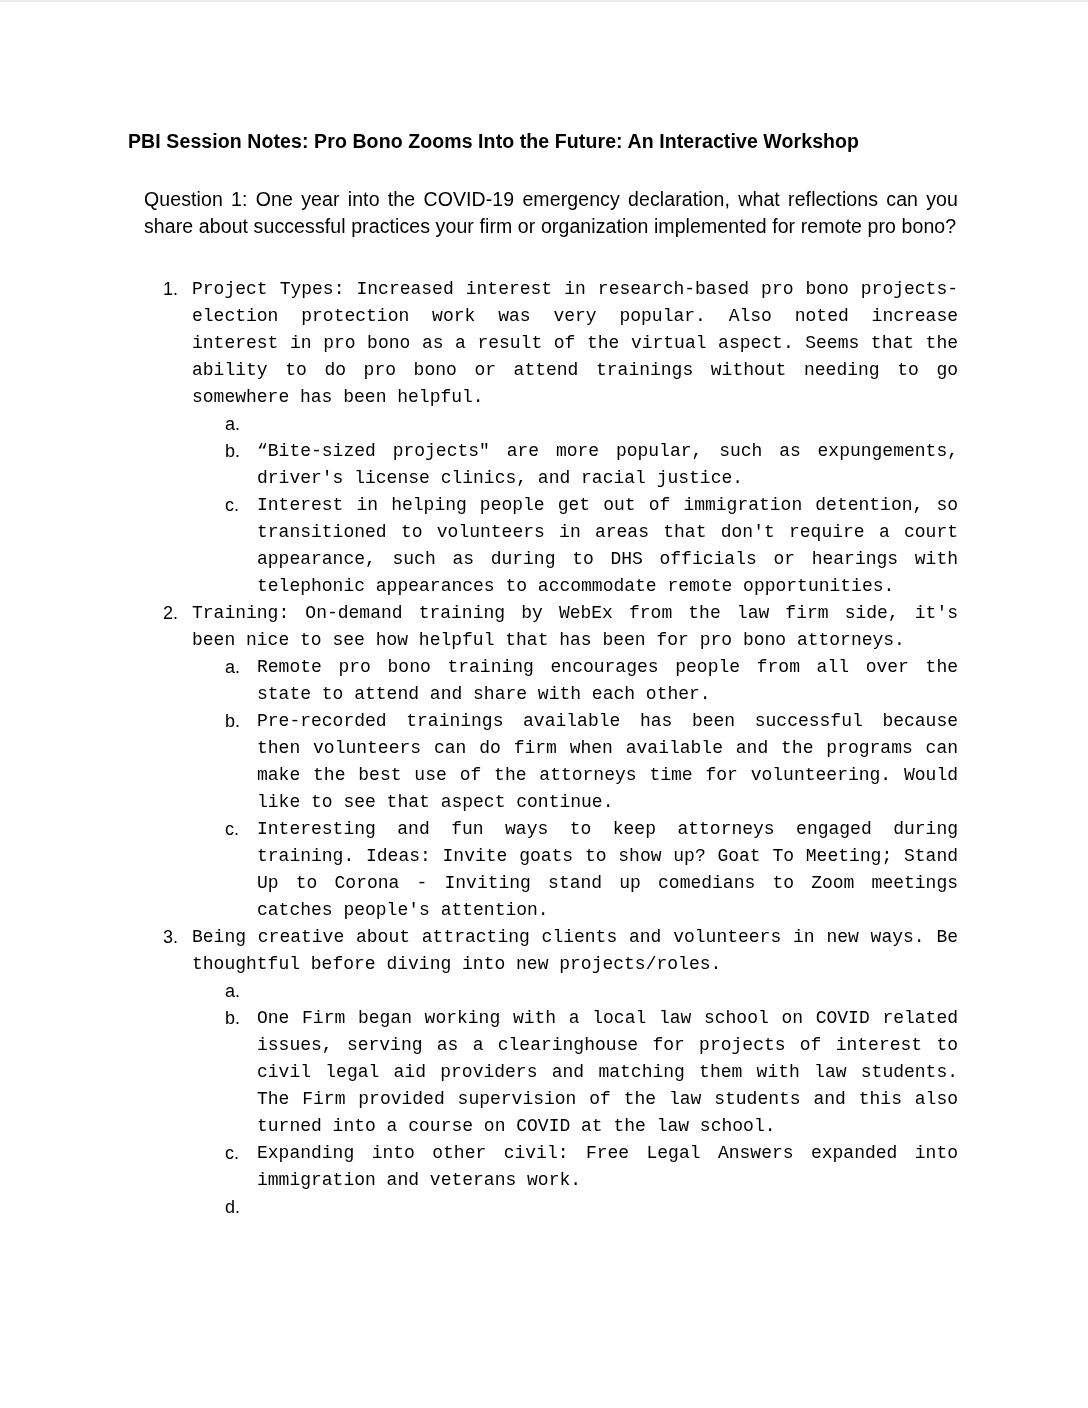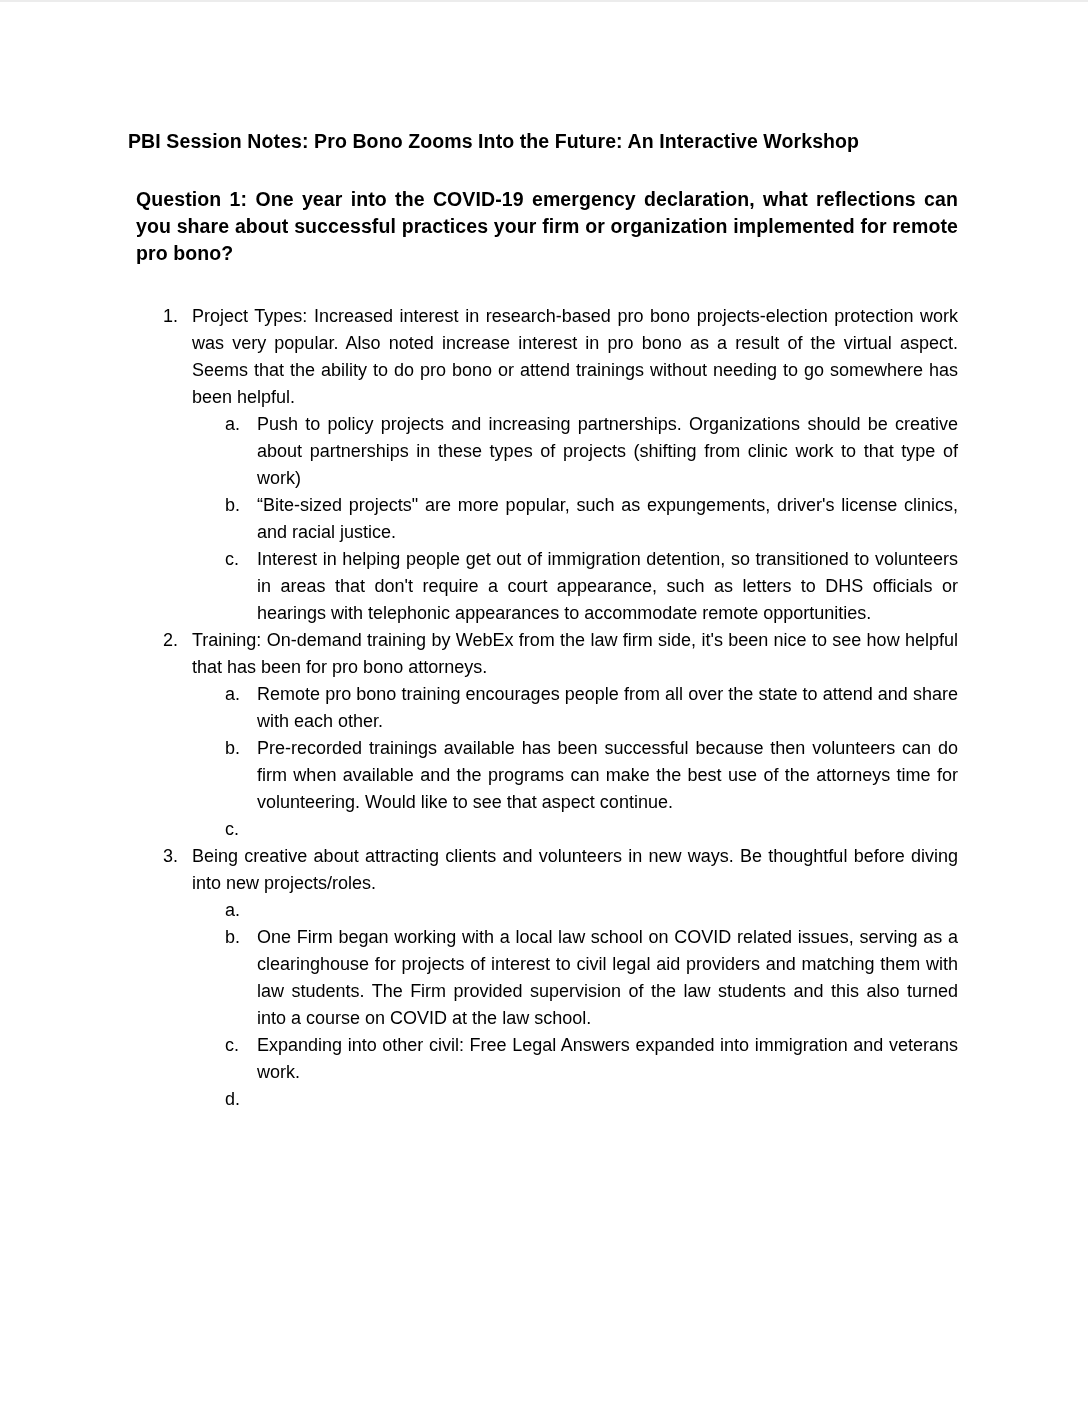--- a/index.html
+++ b/index.html
@@ -24,24 +24,24 @@
   }
   .doc-title {
     font-size: 19.5px;
     font-weight: bold;
     line-height: 27px;
     margin: 0 0 31px 0;
     letter-spacing: 0.1px;
   }
   .question {
     font-size: 19.5px;
-    font-weight: bold;
+    font-weight: normal;
     line-height: 27px;
     text-align: justify;
-    margin: 0 0 36px 8px;
+    margin: 0 0 36px 16px;
     letter-spacing: 0.1px;
   }
   .list {
     font-size: 18px;
     line-height: 27px;
   }
   .li {
     display: flex;
     align-items: flex-start;
   }
@@ -51,64 +51,65 @@
     flex: 0 0 29px;
     width: 29px;
   }
   .mk2 {
     flex: 0 0 32px;
     width: 32px;
   }
   .tx {
     flex: 1 1 auto;
     text-align: justify;
+    font-family: Liberation Mono, monospace;
   }
 </style>
 </head>
 <body>
 
 <div class="page">
 
   <h1 class="doc-title">PBI Session Notes: Pro Bono Zooms Into the Future: An Interactive Workshop</h1>
 
   <p class="question">Question 1: One year into the COVID-19 emergency declaration, what reflections can you share about successful practices your firm or organization implemented for remote pro bono?</p>
 
   <div class="list">
 
     <div class="li l1">
       <span class="mk">1.</span>
       <div class="tx">Project Types: Increased interest in research-based pro bono projects-election protection work was very popular. Also noted increase interest in pro bono as a result of the virtual aspect. Seems that the ability to do pro bono or attend trainings without needing to go somewhere has been helpful.</div>
     </div>
     <div class="li l2">
       <span class="mk2">a.</span>
-      <div class="tx">Push to policy projects and increasing partnerships. Organizations should be creative about partnerships in these types of projects (shifting from clinic work to that type of work)</div>
     </div>
     <div class="li l2">
       <span class="mk2">b.</span>
       <div class="tx">“Bite-sized projects" are more popular, such as expungements, driver's license clinics, and racial justice.</div>
     </div>
     <div class="li l2">
       <span class="mk2">c.</span>
-      <div class="tx">Interest in helping people get out of immigration detention, so transitioned to volunteers in areas that don't require a court appearance, such as letters to DHS officials or hearings with telephonic appearances to accommodate remote opportunities.</div>
+      <div class="tx">Interest in helping people get out of immigration detention, so transitioned to volunteers in areas that don't require a court appearance, such as during to DHS officials or hearings with telephonic appearances to accommodate remote opportunities.</div>
     </div>
 
     <div class="li l1">
       <span class="mk">2.</span>
       <div class="tx">Training:  On-demand training by WebEx from the law firm side, it's been nice to see how helpful that has been for pro bono attorneys.</div>
     </div>
     <div class="li l2">
       <span class="mk2">a.</span>
       <div class="tx">Remote pro bono training encourages people from all over the state to attend and share with each other.</div>
     </div>
     <div class="li l2">
       <span class="mk2">b.</span>
       <div class="tx">Pre-recorded trainings available has been successful because then volunteers can do firm when available and the programs can make the best use of the attorneys time for volunteering. Would like to see that aspect continue.</div>
     </div>
     <div class="li l2">
       <span class="mk2">c.</span>
+      <div class="tx">Interesting and fun ways to keep attorneys engaged during training. Ideas: Invite goats to show up? Goat To Meeting; Stand Up to Corona - Inviting stand up comedians to Zoom meetings catches people's attention.</div>
     </div>
 
     <div class="li l1">
       <span class="mk">3.</span>
       <div class="tx">Being creative about attracting clients and volunteers in new ways. Be thoughtful before diving into new projects/roles.</div>
     </div>
     <div class="li l2">
       <span class="mk2">a.</span>
     </div>
     <div class="li l2">

